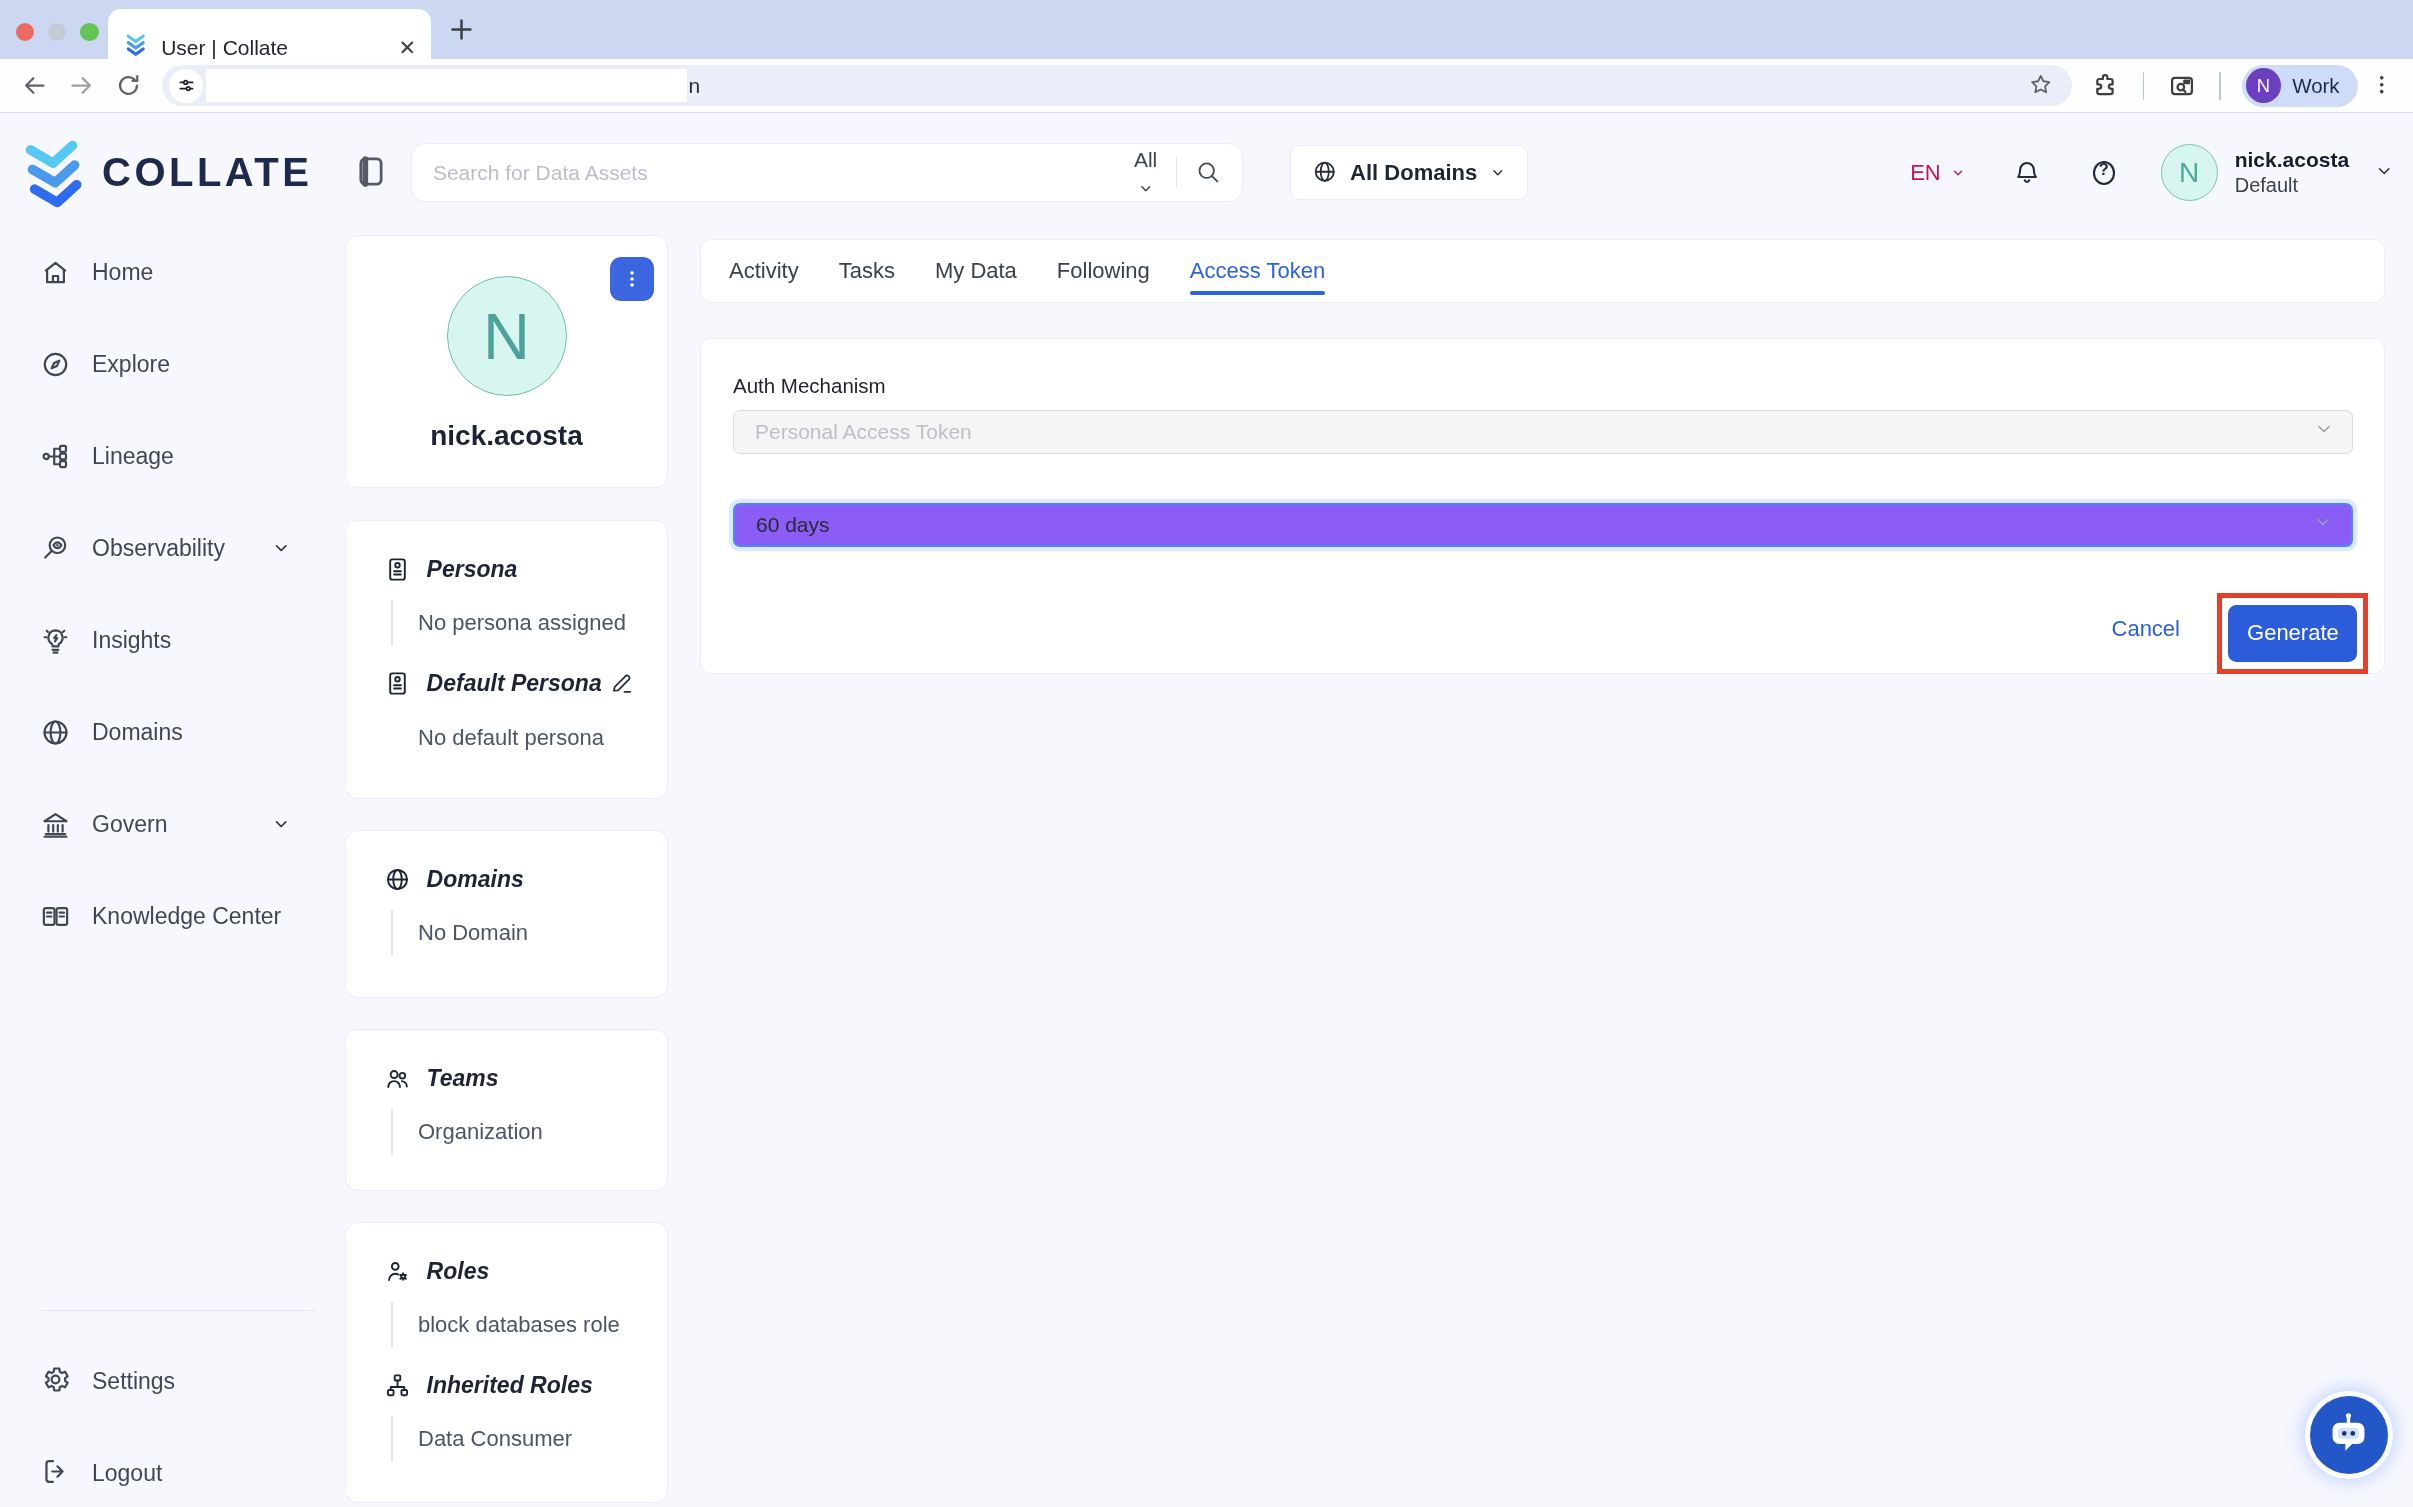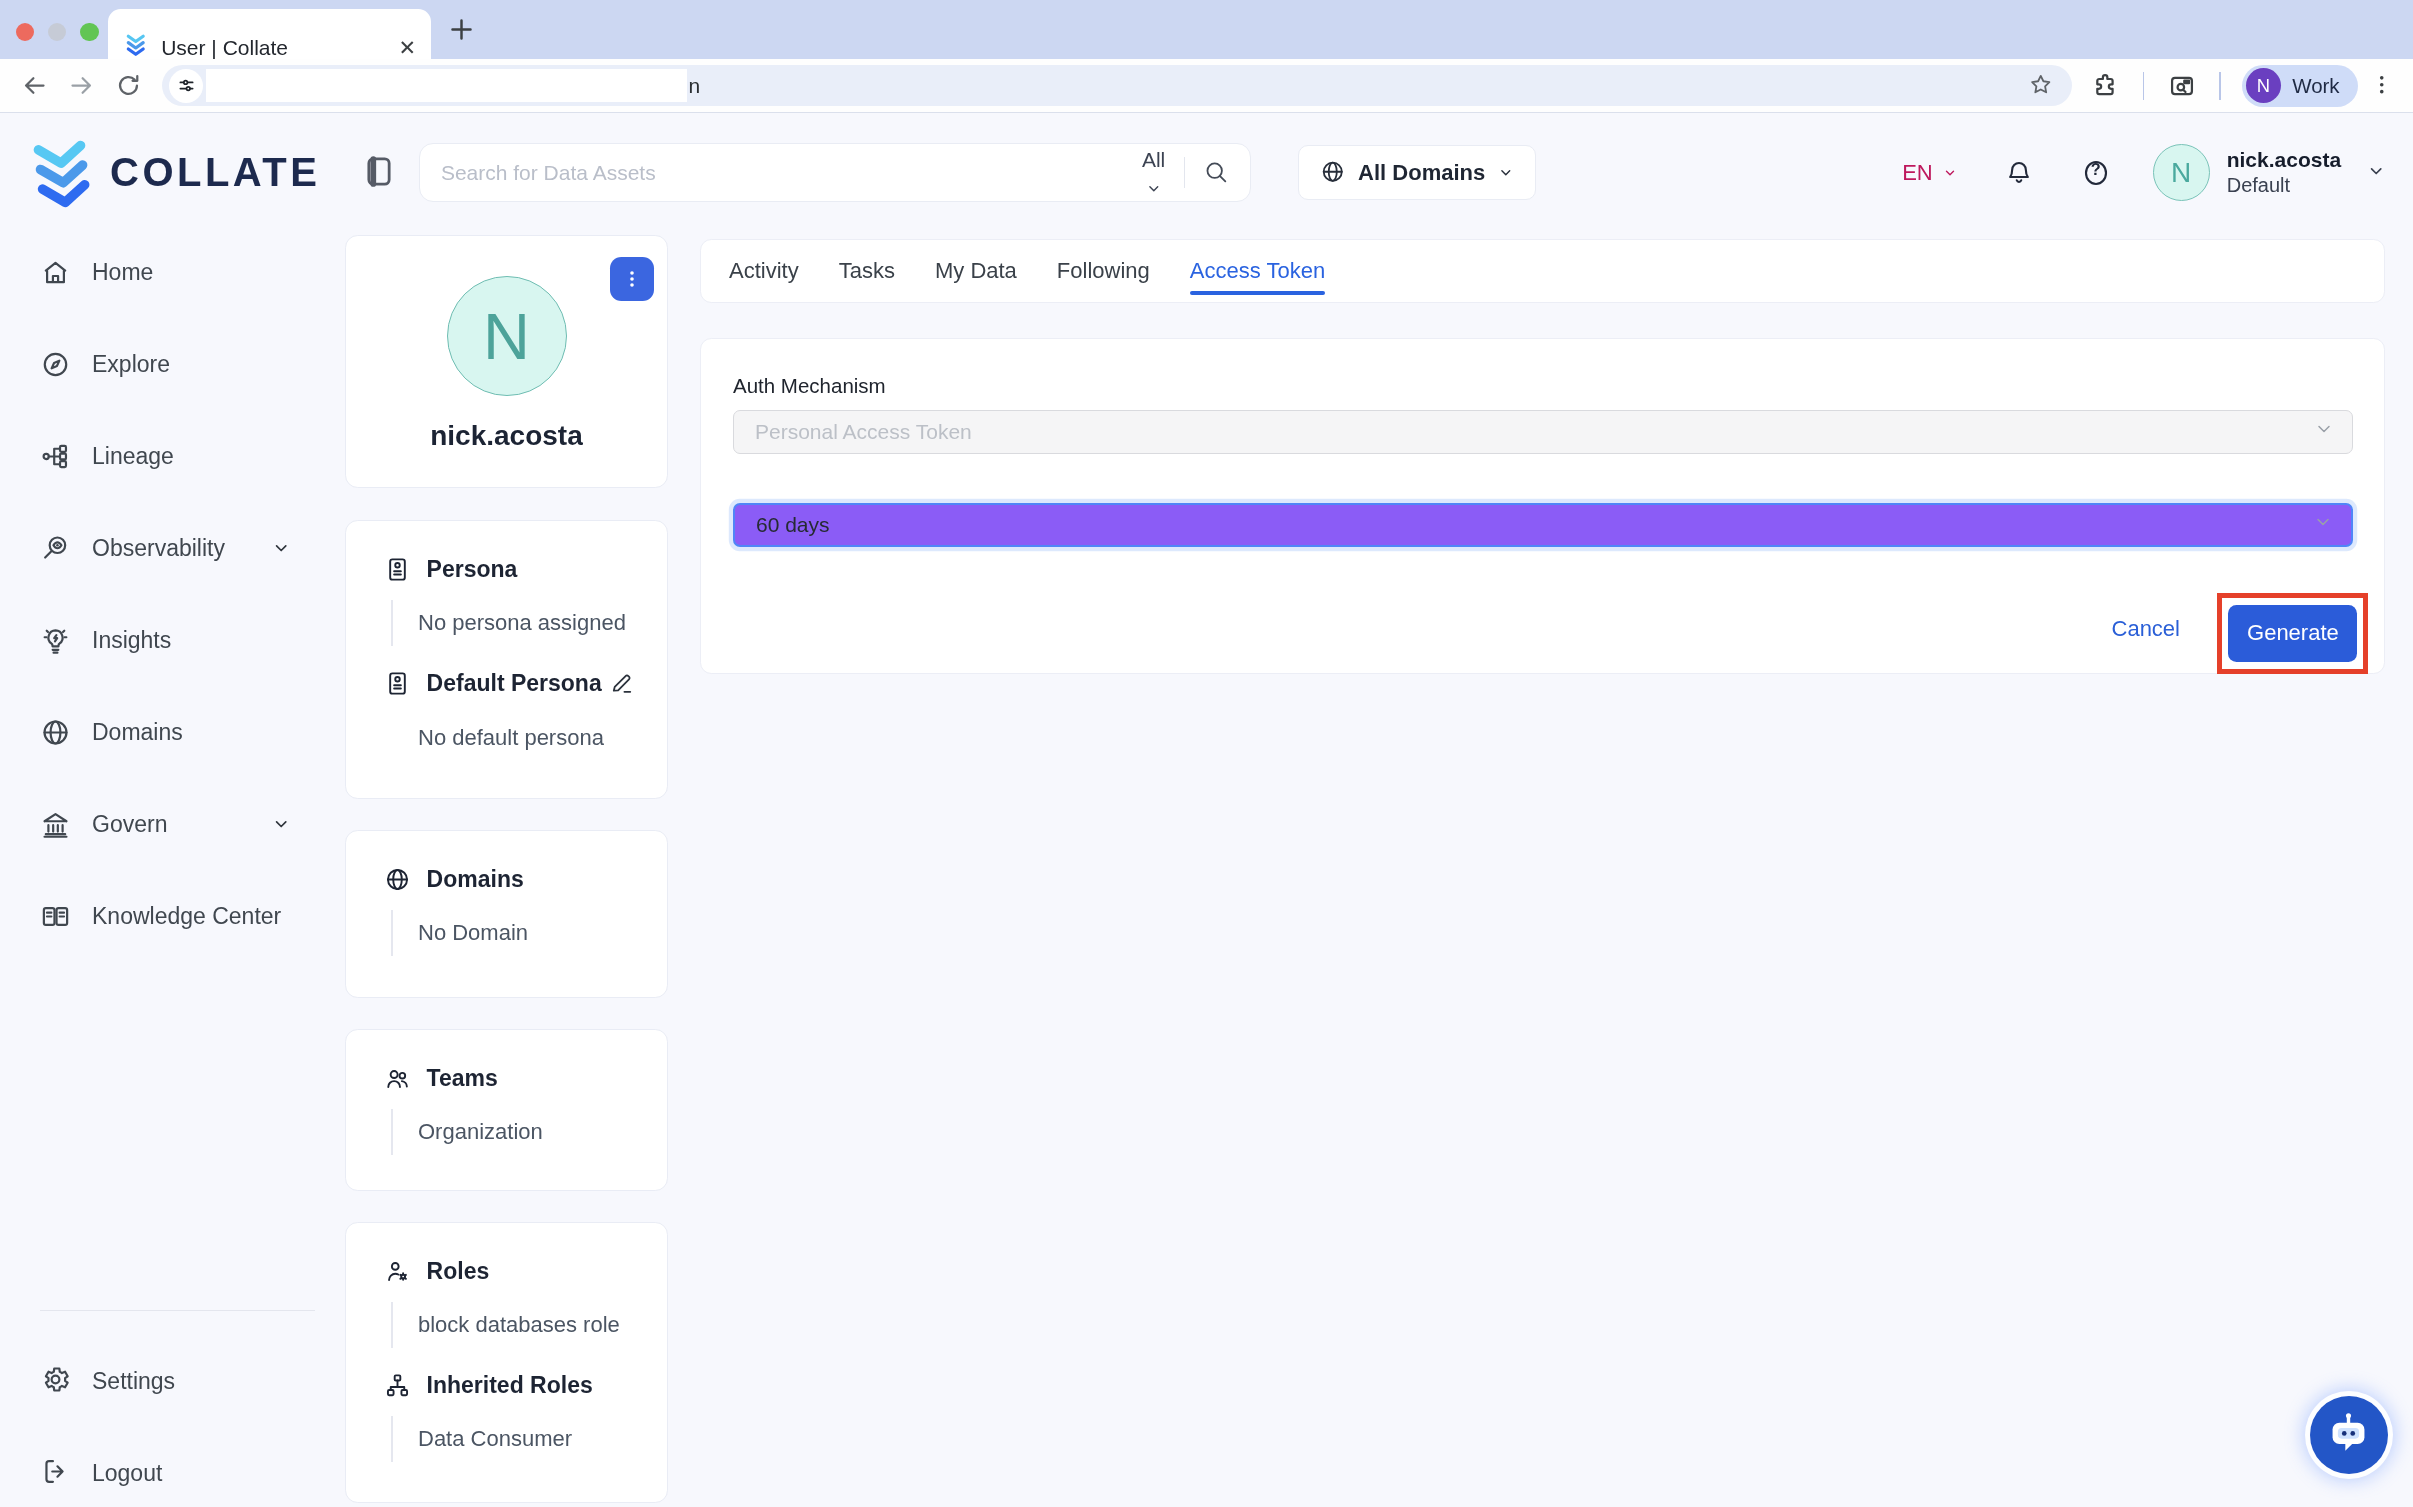--- a/index.html
+++ b/index.html
@@ -27,21 +27,21 @@
   .redact { width:481px; height:33px; background:#fff; margin-left:2.8px; }
   .url-tail { font-size:21px; color:#2b2f33; margin-left:1.4px; }
   .star { margin-left:auto; margin-right:11.3px; color:#5f6368; }
   .tool-sep { width:1.4px; height:28px; background:#b9c6e8; margin:0 14px; }
   .work-chip { height:42px; background:#cfdcf8; border-radius:21px; display:flex; align-items:center; padding:0 18.4px 0 4.2px; gap:11.3px; margin:0 7px; }
   .work-n { width:35px; height:35px; border-radius:50%; background:#6a3fc0; color:#fff; font-size:18.4px; display:flex; align-items:center; justify-content:center; }
   .work-label { font-size:20.5px; color:#1f2a44; font-weight:500; }
   .kebab { margin:0 7px 0 4.2px; color:#3c4043; }
 
   
-  .app-header { position:absolute; left:0; top:114px; width:100%; height:117px; display:flex; align-items:center; padding:0 28px; }
+  .app-header { position:absolute; left:0; top:114px; width:100%; height:117px; display:flex; align-items:center; padding:0 20px; }
   .brand { font-size:40px; font-weight:800; letter-spacing:3.5px; color:#1d2a4e; margin-left:14px; }
   .collapse { margin-left:45px; color:#565b66; }
   .search-pill { margin-left:25.5px; width:832px; height:59px; background:#fff; border:1.4px solid #e9ecf4; border-radius:14px;
     display:flex; align-items:center; padding:0 21px; }
   .search-ph { flex:1; font-size:21px; color:#b9bec9; }
   .scope { font-size:21px; color:#3c4352; display:flex; align-items:center; gap:8.5px;flex-direction:column; }
   .pill-sep { width:1.4px; height:31px; background:#e3e6ee; margin:0 18.4px; }
   .search-glyph { color:#444b57; }
   .domains-btn { margin-left:47px; height:55px; background:#fff; border:1.4px solid #e9ecf4; border-radius:10px;
     display:flex; align-items:center; gap:12.7px; padding:0 21px; }
@@ -71,21 +71,21 @@
   
   .profile-col { position:absolute; left:345px; top:4.2px; width:323px; }
   .card { background:#fff; border:1.4px solid #e9ecf5; border-radius:12.7px; }
   .card.identity { height:253px; position:relative; margin-bottom:32px; }
   .dots-btn { position:absolute; right:12.7px; top:21px; width:44px; height:44px; border-radius:11.3px; background:#3b66e0;
     display:flex; align-items:center; justify-content:center; color:#fff; }
   .big-avatar { width:120px; height:120px; border-radius:50%; background:#d8f6f0; border:1.4px solid #6fbdb2;
     color:#4da39a; font-size:65px; display:flex; align-items:center; justify-content:center; margin:40px auto 0; }
   .identity-name { text-align:center; font-size:28px; font-weight:700; color:#1c2434; margin-top:24px; }
   .card.info { padding:35px 28px 37px 38px; margin-bottom:31px; }
-  .info-title { display:flex; color:#1d2433; }
+  .info-title { display:flex; color:#1d2433;font-style:italic; }
   .info-title .t { font-size:23px; font-weight:600; margin-left:15.6px; }
   .info-title .edit { margin-left:auto; margin-right:4.2px; color:#2b323c; }
   .info-value { margin:17px 0 0 7px; border-left:2.1px solid #e5e7ef; padding:10px 0 10px 25px; font-size:22px; color:#4b5563; }
   .mt34 { margin-top:24px; }
 
   
   .content { position:absolute; left:700px; top:7.8px; width:1685px; }
   .tabs-panel { height:64px; background:#fff; border:1.4px solid #eceef6; border-radius:11.3px;
     display:flex; align-items:center; padding:0 28px; gap:40px; }
   .tab-item { position:relative; height:100%; display:flex; align-items:center; font-size:22px; color:#3a4149; }

